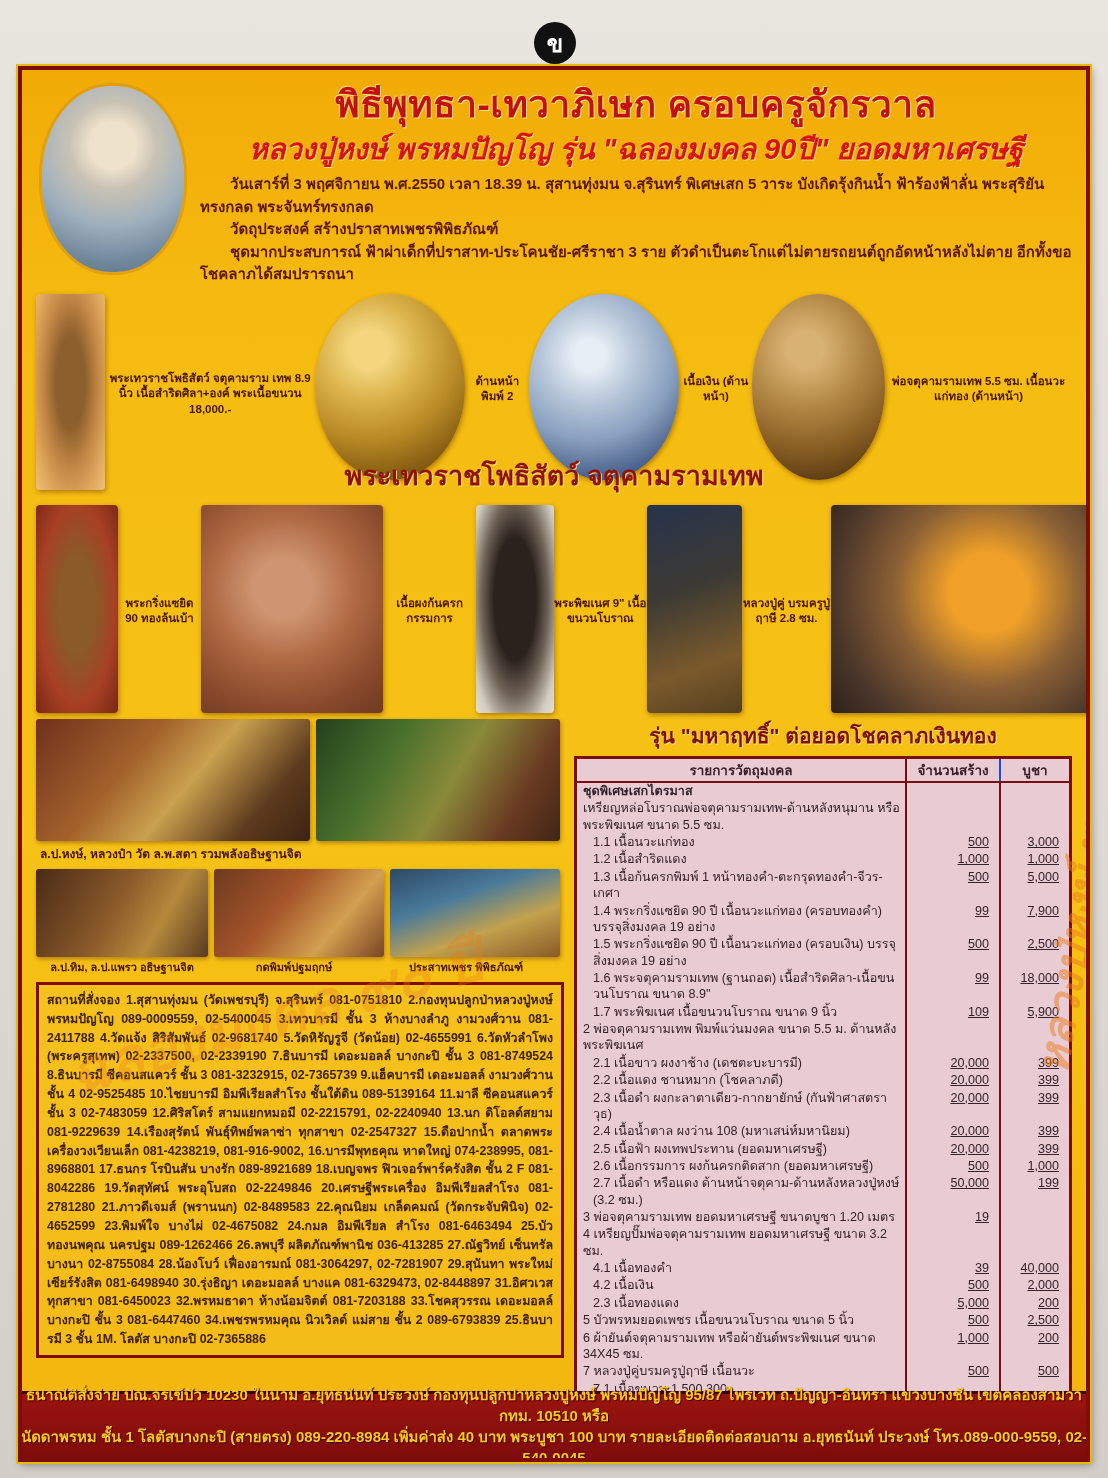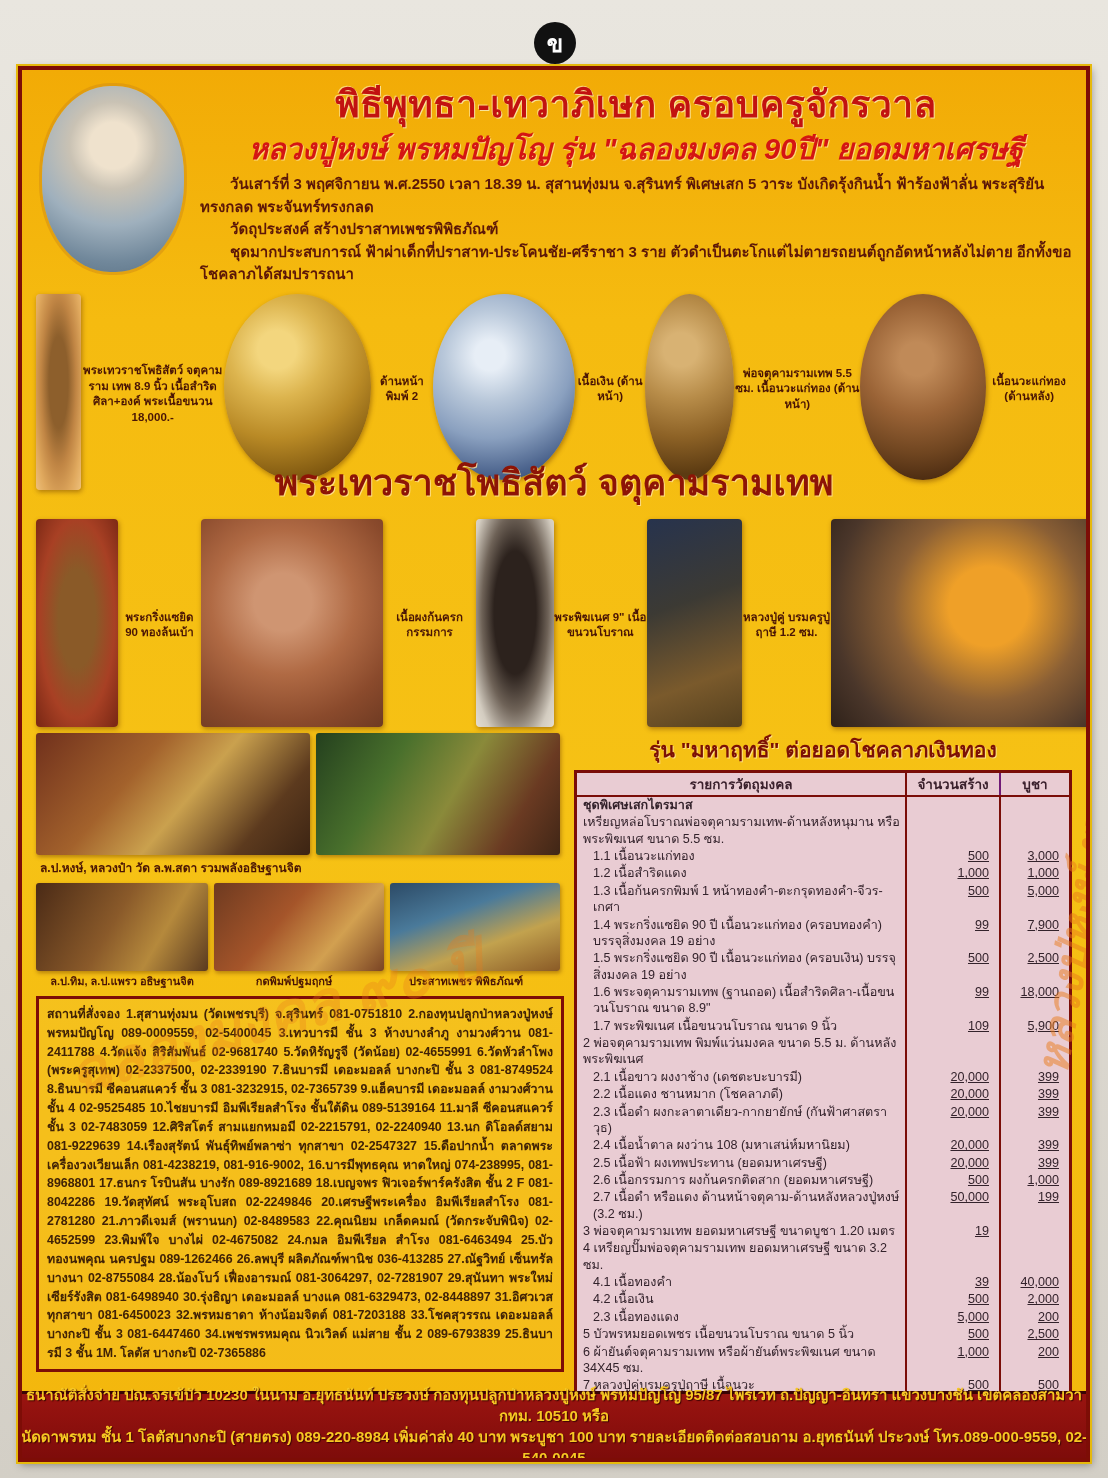--- a/index.html
+++ b/index.html
@@ -60,21 +60,21 @@
   .ganesh{background:radial-gradient(ellipse at 50% 45%,#2c221d 0 38%,#6e6257 60%,#d3ccc0 85%,#e4ded2);}
   .smallbuddha{background:linear-gradient(160deg,#27334d 0%,#3c3a34 40%,#7a5a2c 75%,#55401e 100%);}
   .monkscene{background:radial-gradient(circle at 55% 42%,#efa028 0 20%,#8a5f35 48%,#4a362a 78%,#2e2119);}
   .row2 .ph{height:208px;border-radius:4px;}
   .row2 .ph-item:nth-child(1) .ph{width:136px;}
   .row2 .ph-item:nth-child(2) .ph{width:228px;}
   .row2 .ph-item:nth-child(3) .ph{width:134px;}
   .row2 .ph-item:nth-child(4) .ph{width:158px;}
   .row2 .ph-item:nth-child(5) .ph{width:326px;}
   .section-label{
-    text-align:center;font-size:36px;font-weight:bold;color:#8d1406;margin:-36px 0 2px 0;
+    text-align:center;font-size:27px;font-weight:bold;color:#8d1406;margin:-36px 0 2px 0;
     position:relative;z-index:3;text-shadow:1px 1px 0 rgba(255,230,160,.8);
   }
   
   .lower{display:flex;margin-top:6px;gap:10px;}
   .left-col{width:528px;}
   .right-col{flex:1;}
   .collageA{display:flex;gap:6px;}
   .cphoto{border-radius:3px;box-shadow:1px 2px 4px rgba(80,30,0,.4);}
   .cA1{width:274px;height:122px;background:linear-gradient(130deg,#70301c 0%,#a3622c 35%,#caa14e 55%,#5c3a1e 80%,#3c2413);}
   .cA2{width:244px;height:122px;background:linear-gradient(120deg,#24401e 0%,#49702c 30%,#8a8a3a 55%,#6a3a22 80%,#402616);}
@@ -92,21 +92,21 @@
   .series-line{text-align:center;font-size:21px;font-weight:bold;color:#7c1004;margin:0 0 4px 0;text-shadow:1px 1px 0 rgba(255,230,160,.8);}
   table.price{
     width:100%;border-collapse:collapse;border:3px solid #7a0d08;background:#e9ccd3;
     font-size:12.6px;color:#33222b;
   }
   table.price th{
     border-bottom:2px solid #7a0d08;font-size:13.5px;font-weight:bold;color:#3a202c;padding:0 2px;
   }
   table.price th.lblh{width:auto;}
   table.price th.numh{width:88px;border-left:2px solid #7a0d08;margin-top:16px;}
-  table.price th.numh2{width:64px;border-left:2px solid #701a75;margin-top:47px;}
+  table.price th.numh2{width:64px;border-left:2px solid #1d4ed8;margin-top:47px;}
   table.price td{padding:0.5px 4px;line-height:1.3;vertical-align:top;}
   table.price td.num{text-align:right;border-left:2px solid #7a0d08;padding-right:10px;white-space:nowrap;text-decoration:underline;}
   table.price tr.sec td{font-weight:bold;}
   table.price td.lbl{padding-left:6px;}
   table.price tr.ind td.lbl{padding-left:16px;}
   
   .footer{
     position:absolute;left:-14px;right:-14px;bottom:0;height:64px;margin:0;
     background:linear-gradient(180deg,#9a1410 0%,#7e0c0a 100%);border-top:3px solid #3a0404;
     display:flex;flex-direction:column;justify-content:center;gap:0;
@@ -142,42 +142,38 @@
         <figcaption class="cap">ด้านหน้า พิมพ์ 2</figcaption>
       </figure>
       <figure class="ph-item">
         <div class="ph circle silver"></div>
         <figcaption class="cap">เนื้อเงิน (ด้านหน้า)</figcaption>
       </figure>
       <figure class="ph-item">
         <div class="ph circle bronze"></div>
         <figcaption class="cap">พ่อจตุคามรามเทพ 5.5 ซม. เนื้อนวะแก่ทอง (ด้านหน้า)</figcaption>
       </figure>
-      <figure class="ph-item">
-        <div class="ph circle copper"></div>
-        <figcaption class="cap">เนื้อนวะแก่ทอง (ด้านหลัง)</figcaption>
-      </figure>
     </div>
   <div class="section-label">พระเทวราชโพธิสัตว์ จตุคามรามเทพ</div>
   <div class="photo-row row2" id="row2">
       <figure class="ph-item">
         <div class="ph rect statue2"></div>
         <figcaption class="cap">พระกริ่งแซยิด 90 ทองล้นเบ้า</figcaption>
       </figure>
       <figure class="ph-item">
         <div class="ph rect closeup"></div>
         <figcaption class="cap">เนื้อผงก้นครก กรรมการ</figcaption>
       </figure>
       <figure class="ph-item">
         <div class="ph rect ganesh"></div>
         <figcaption class="cap">พระพิฆเนศ 9" เนื้อขนวนโบราณ</figcaption>
       </figure>
       <figure class="ph-item">
         <div class="ph rect smallbuddha"></div>
-        <figcaption class="cap">หลวงปู่คู่ บรมครูปู่ฤาษี 1.2 ซม.</figcaption>
+        <figcaption class="cap">หลวงปู่คู่ บรมครูปู่ฤาษี 2.8 ซม.</figcaption>
       </figure>
       <figure class="ph-item">
         <div class="ph rect monkscene"></div>
         <figcaption class="cap">หลวงปู่เสกมวลสาร</figcaption>
       </figure>
     </div>
 
   <div class="lower">
     <div class="left-col">
       <div class="collageA">

